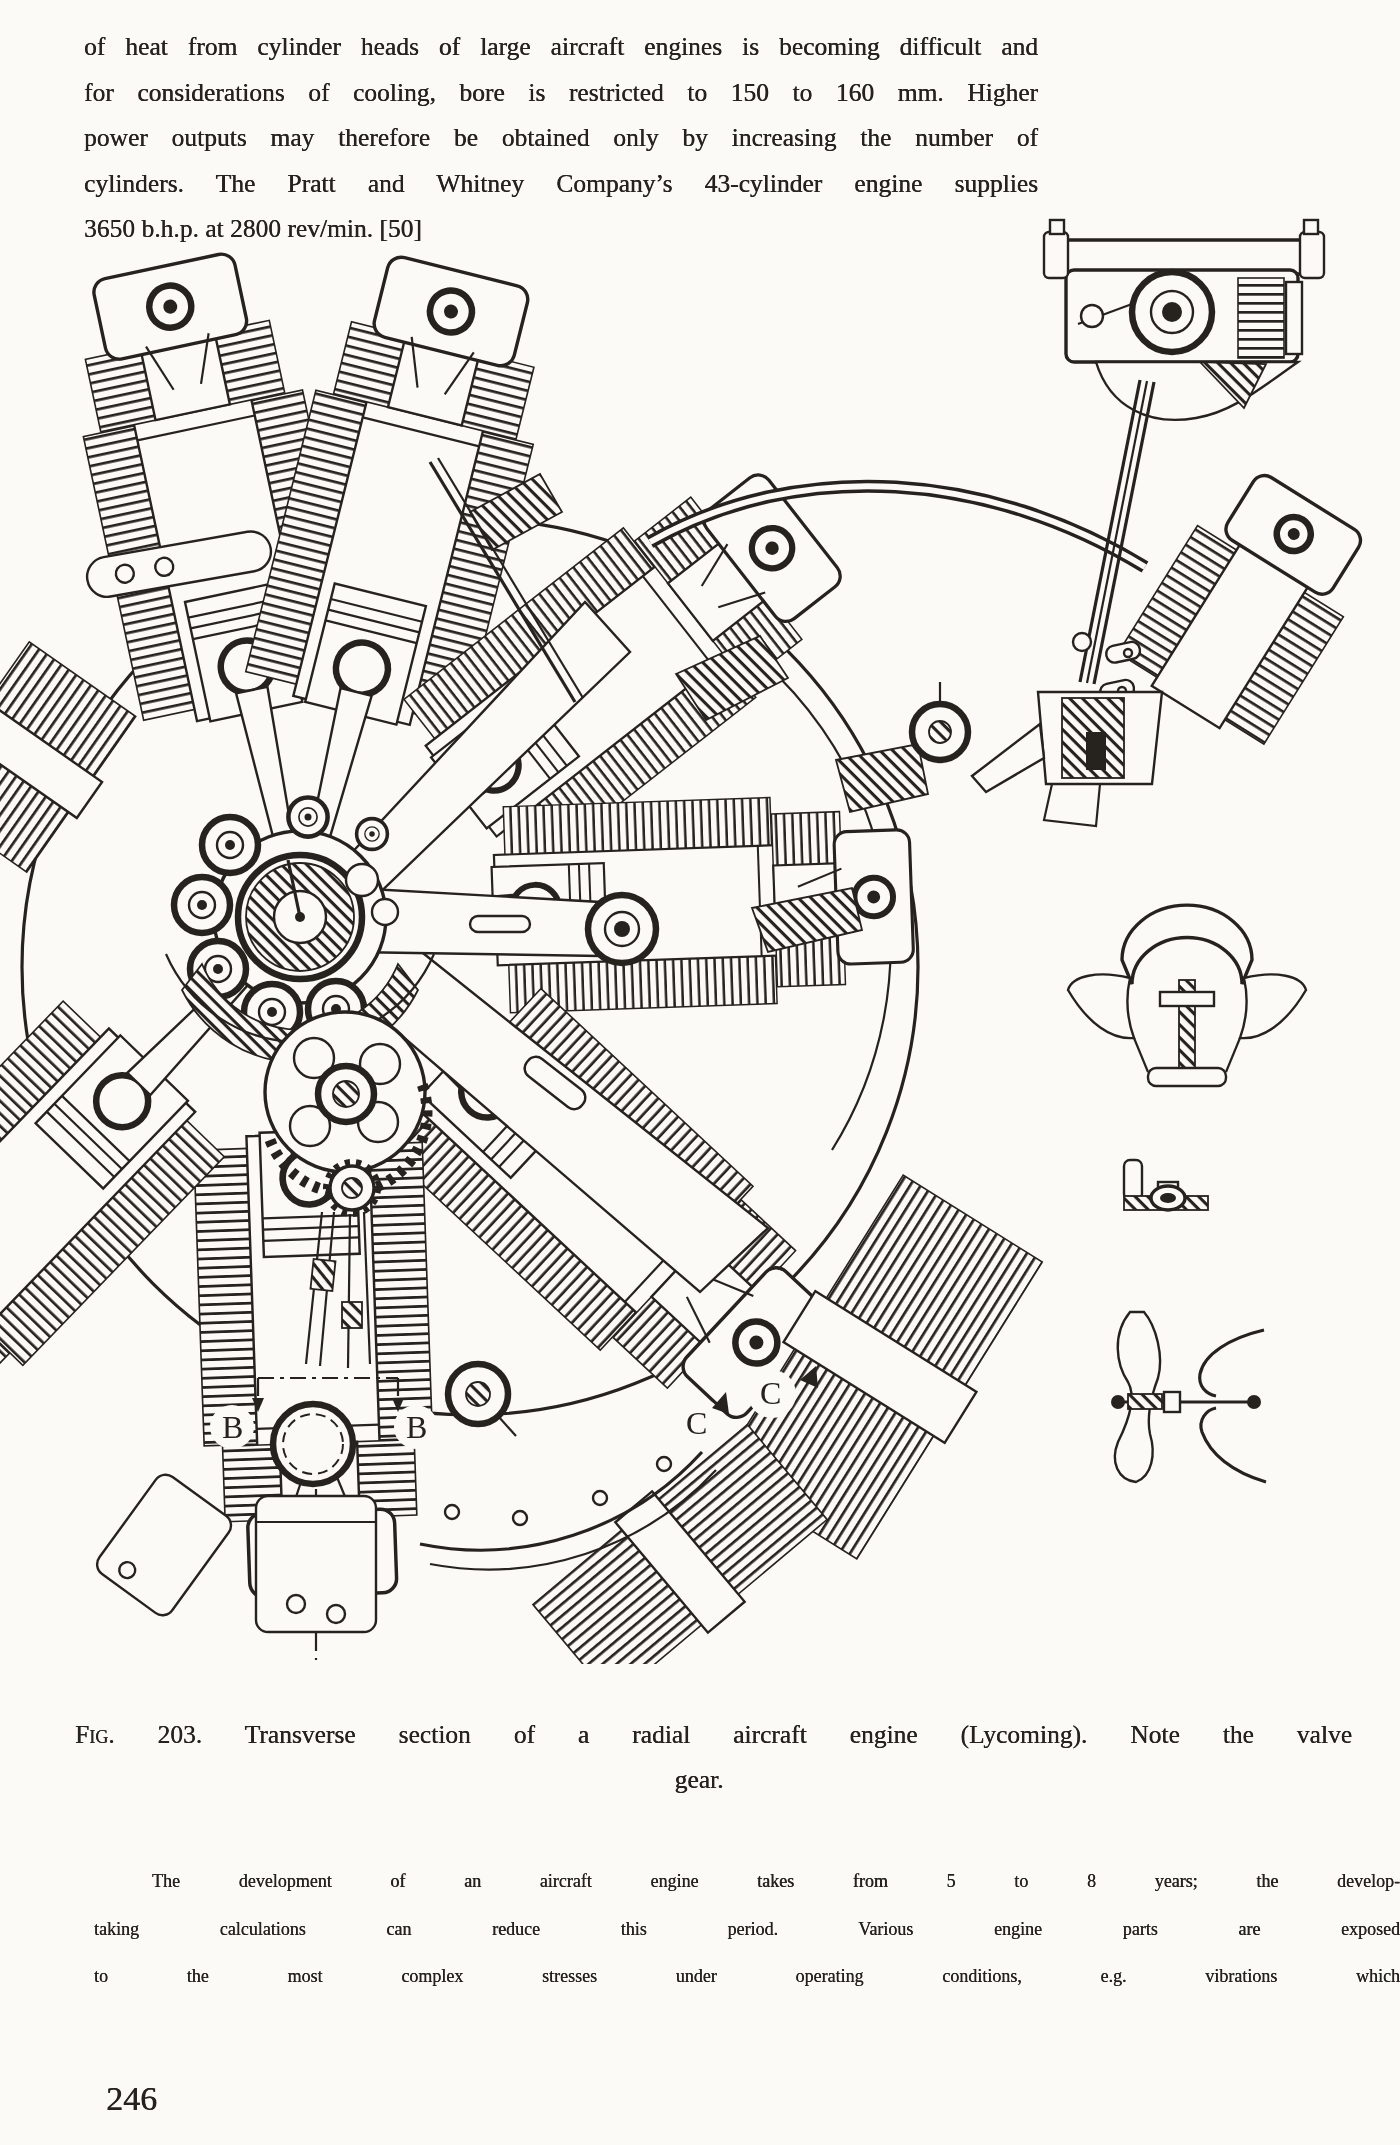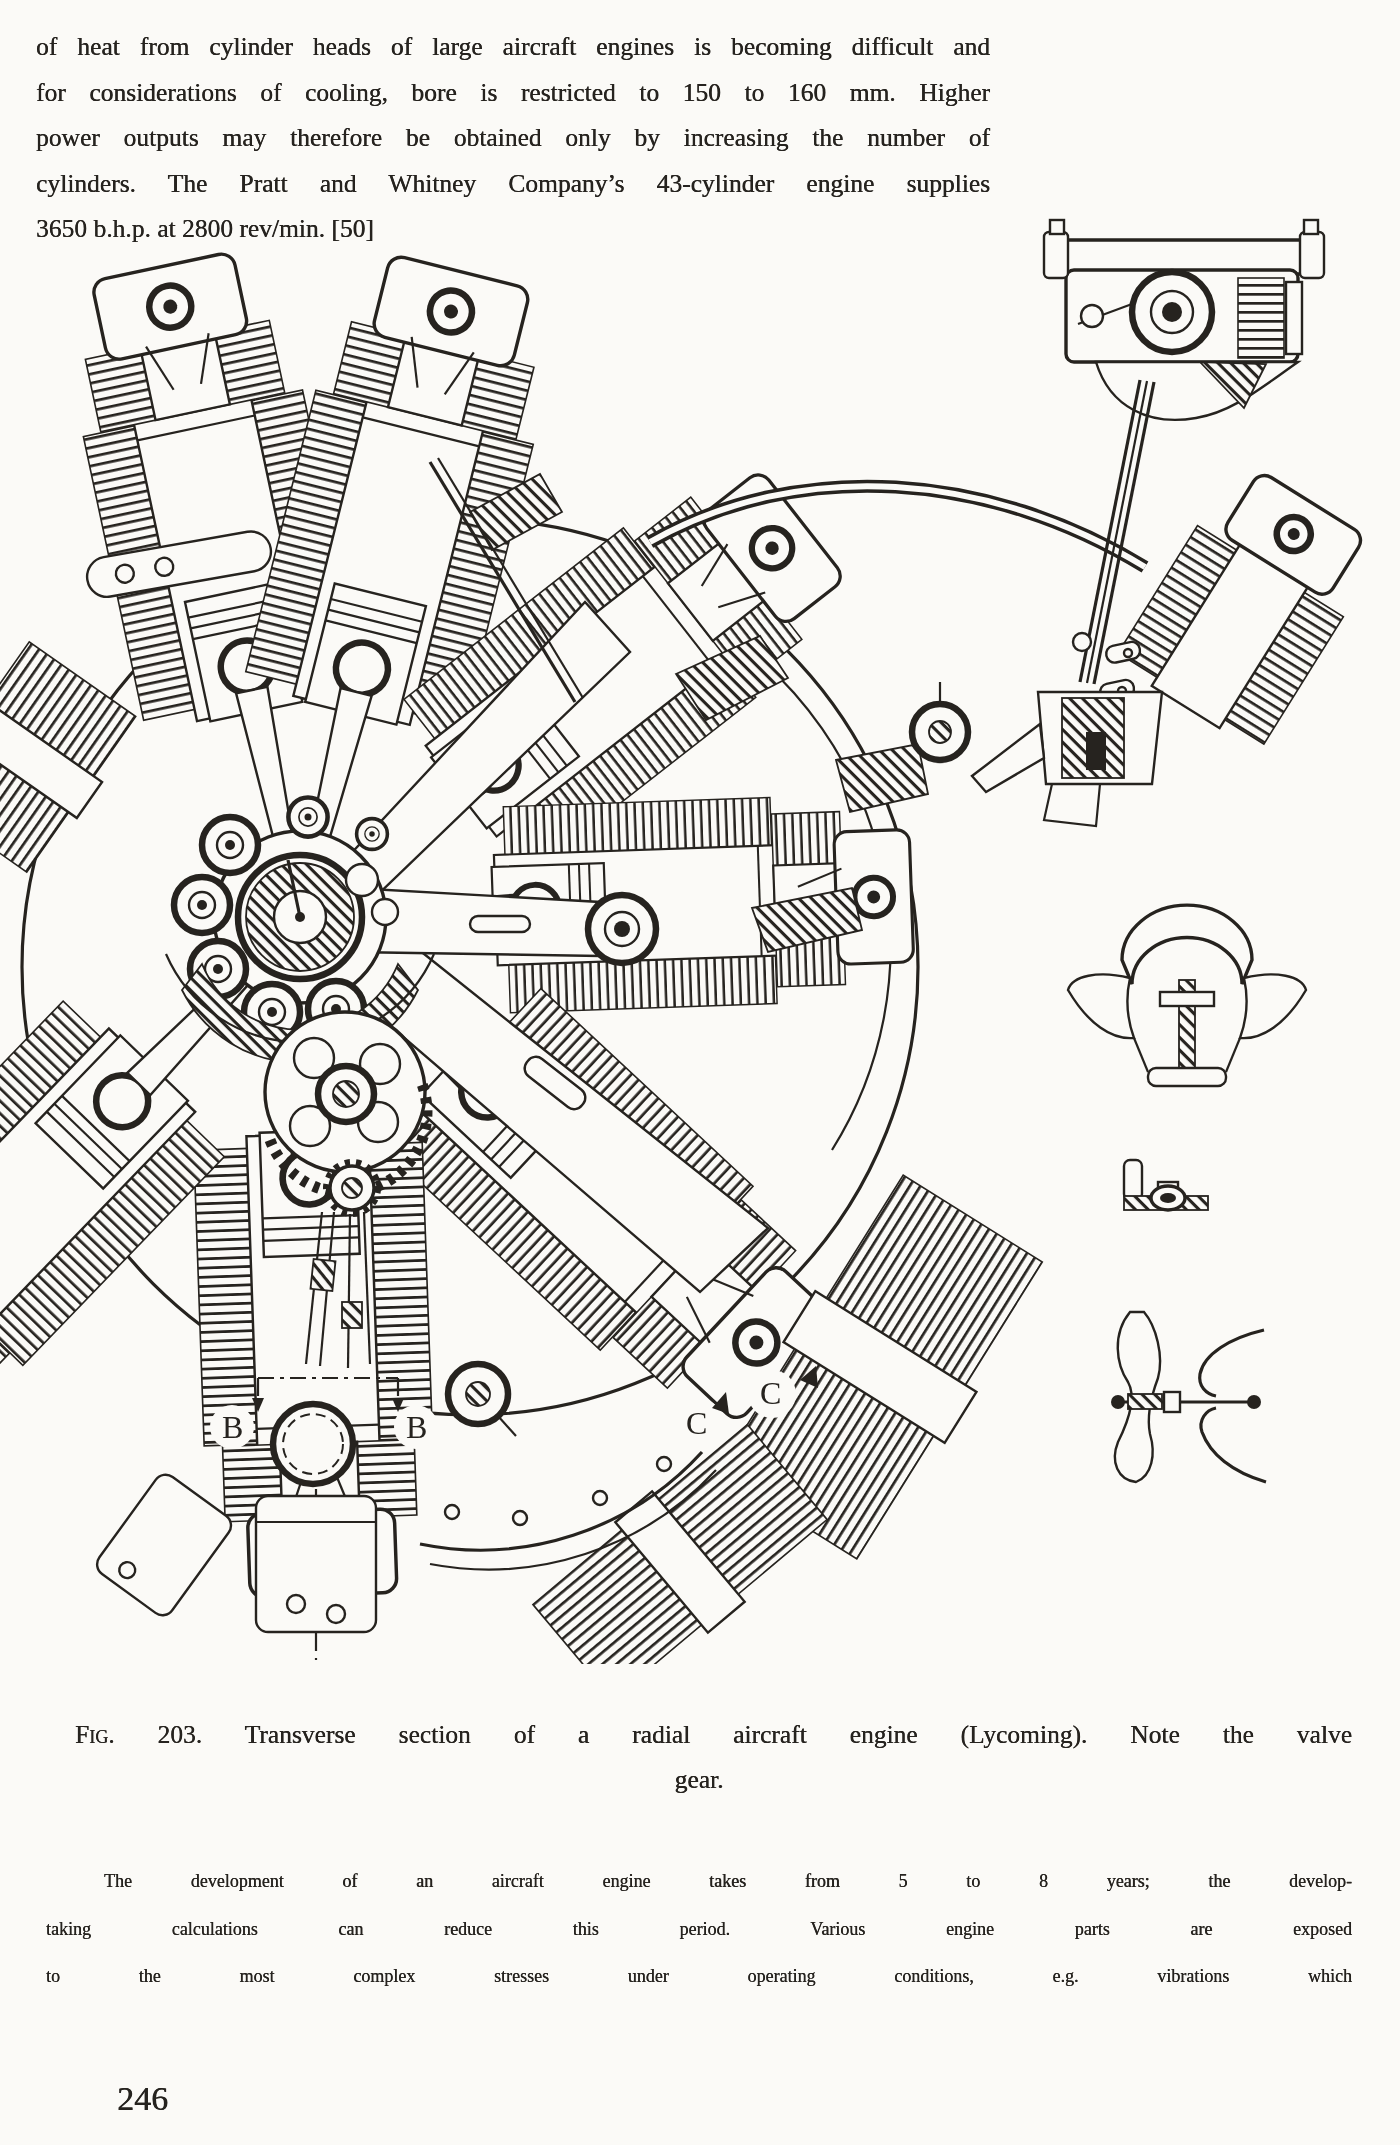--- a/index.html
+++ b/index.html
@@ -1,29 +1,29 @@
 <!DOCTYPE html>
 <html><head>
 <meta charset="utf-8">
 <style>
   html,body{margin:0;padding:0;background:#e8e6e1;}
   .page{position:relative;width:1400px;height:2145px;background:#fbfaf7;overflow:hidden;
         font-family:"Liberation Serif",serif;color:#26231f;}
-  .para{position:absolute;text-shadow:0.35px 0 currentColor;}
+  .para{position:absolute;text-shadow:0.35px 0 currentColor;margin-left:48px;}
   .jline{text-align:justify;text-align-last:justify;white-space:normal;}
   .jline.last{text-align-last:left;}
   #para-top{left:36px;top:24px;width:954px;font-size:25.5px;line-height:45.5px;}
   #para-bottom{left:46px;top:1858px;width:1306px;font-size:18px;line-height:47.5px;}
   #para-bottom .jline.indent{text-indent:58px;}
   .caption{position:absolute;left:46px;top:1712px;width:1306px;font-size:25.5px;line-height:45px;
            text-shadow:0.35px 0 currentColor;}
   .cap-justify{text-align:justify;text-align-last:justify;margin-left:29px;}
   .cap-center{text-align:center;}
   .smallcaps{font-variant:small-caps;}
-  .pageno{position:absolute;left:117px;top:2080px;font-size:34px;text-shadow:0.4px 0 currentColor;}
+  .pageno{position:absolute;left:106px;top:2080px;font-size:34px;text-shadow:0.4px 0 currentColor;}
   .figure-svg{position:absolute;left:0;top:212px;}
   
   .w{fill:#fbfaf7;stroke:#26231f;stroke-width:2.4;}
   .w3{fill:#fbfaf7;stroke:#26231f;stroke-width:3.4;}
   .ring{fill:#fbfaf7;stroke:#26231f;stroke-width:6.5;}
   .ln{fill:none;stroke:#26231f;stroke-width:2.2;}
   .ln3{fill:none;stroke:#26231f;stroke-width:3.2;}
   .k{fill:#26231f;stroke:none;}
   .fin{fill:url(#fins);stroke:#26231f;stroke-width:1.6;}
   .ht{fill:url(#hatch);stroke:#26231f;stroke-width:1.8;}

